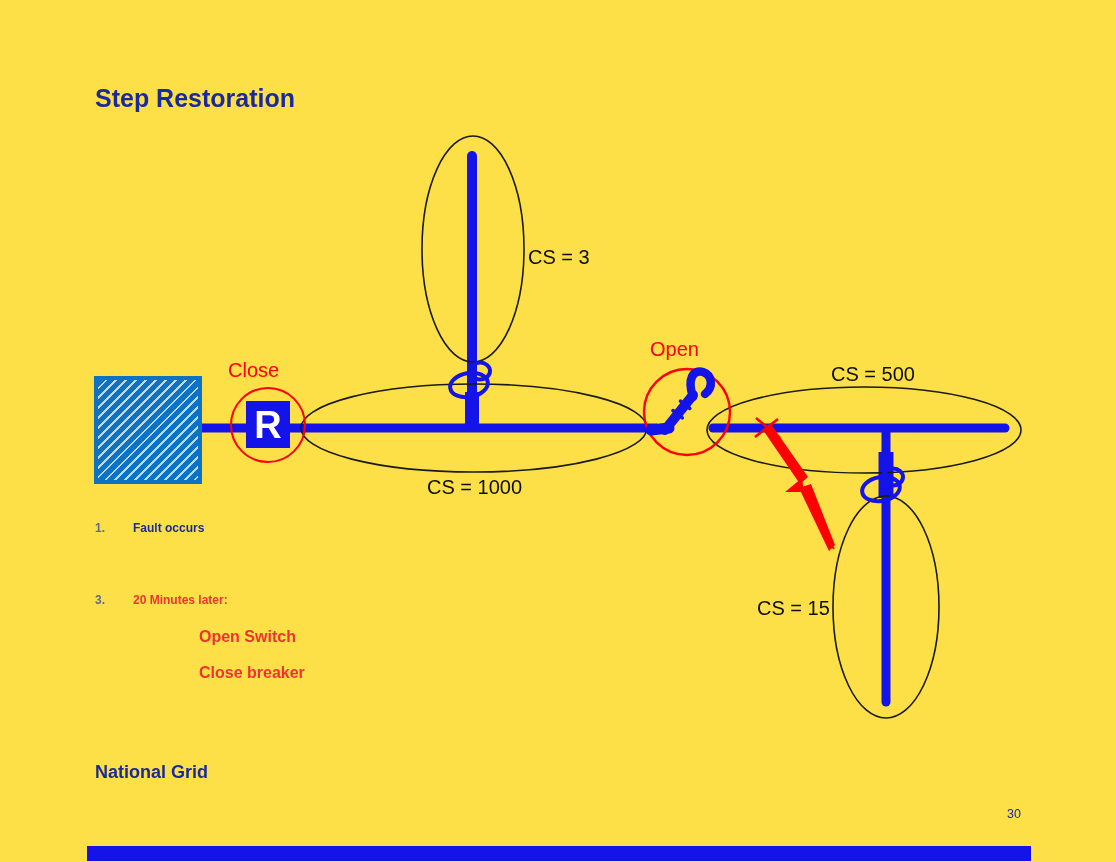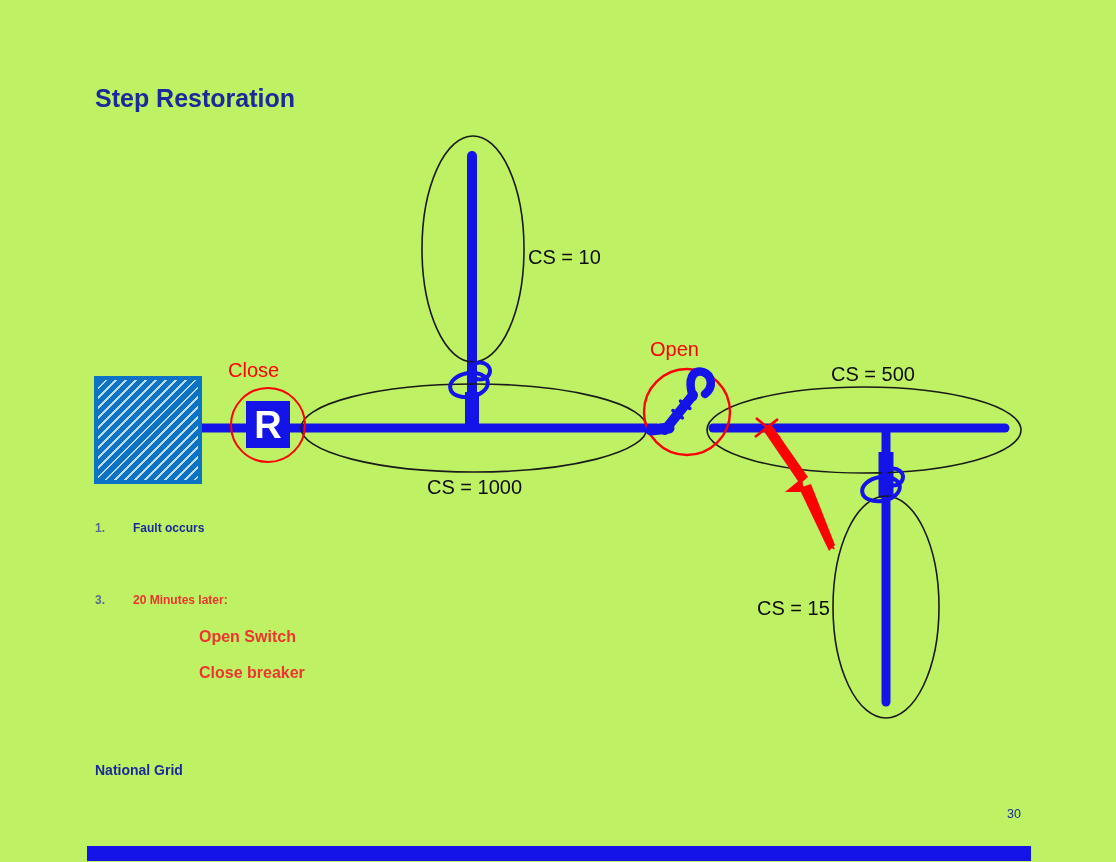--- a/index.html
+++ b/index.html
@@ -1,17 +1,17 @@
 <!DOCTYPE html>
 <html style="--c-line_blue: #1414e8; --c-diagram_red: #ff0000; --c-text_navy: #1b2a9a; --c-step_red: #ee3432; --c-number_slate: #5b6a8e; --c-substation_blue: #0b72c6; --c-hatch_light: #bcdcf5;"><head>
 <meta charset="utf-8">
 <style>
   html,body{margin:0;padding:0;background:#ffffff;}
   #slide{
-    position:relative;width:1116px;height:862px;background:#bef264;overflow:hidden;
+    position:relative;width:1116px;height:862px;background:#fde047;overflow:hidden;
     font-family:"Liberation Sans","DejaVu Sans",sans-serif;
   }
   .abs{position:absolute;}
   #title{
     left:95px;top:84px;font-size:25px;font-weight:bold;
     color:var(--c-text_navy,#1b2a9a);letter-spacing:0px;
   }
   
   #substation{
     left:94px;top:376px;width:100px;height:100px;
@@ -45,21 +45,21 @@
   #cs-right{left:831px;top:363px;}
   #cs-bottom{left:757px;top:589px;margin-top:8px;}
   
   .step{position:absolute;left:95px;font-size:12px;font-weight:bold;line-height:20px;}
   .step-num{display:inline-block;width:38px;color:var(--c-number_slate,#5b6a8e);}
   .navy{color:var(--c-text_navy,#1b2a9a);}
   .stepred{color:var(--c-step_red,#ee3432);}
   .substep{position:absolute;left:199px;font-size:16px;font-weight:bold;line-height:20px;
     color:var(--c-step_red,#ee3432);}
   
-  #footer-brand{left:95px;top:762px;font-size:14px;font-weight:bold;color:var(--c-text_navy,#1b2a9a);}
+  #footer-brand{left:95px;top:762px;font-size:18px;font-weight:bold;color:var(--c-text_navy,#1b2a9a);}
   #page-number{left:1007px;top:762px;font-size:12.5px;color:var(--c-text_navy,#1b2a9a);margin-top:45px;}
   #footer-bar{left:87px;top:846px;width:944px;height:15px;background:var(--c-line_blue,#1414e8);}
 </style>
 </head>
 <body>
 
 <div id="slide">
 
   <div id="title" class="abs">Step Restoration</div>
 
@@ -108,21 +108,21 @@
     </g>
   </svg>
 
   <div id="substation" class="abs"></div>
 
   <div id="recloser-circle" class="abs"></div>
   <div id="recloser-box" class="abs">R</div>
 
   <div id="close-label" class="abs red-label">Close</div>
   <div id="open-label" class="abs red-label">Open</div>
-  <div id="cs-top" class="abs diagram-label">CS = 10</div>
+  <div id="cs-top" class="abs diagram-label">CS = 3</div>
   <div id="cs-main" class="abs diagram-label">CS = 1000</div>
   <div id="cs-right" class="abs diagram-label">CS = 500</div>
   <div id="cs-bottom" class="abs diagram-label">CS = 15</div>
 
   <div class="step" style="top:518px">
     <span class="step-num">1.</span><span class="navy">Fault occurs</span>
   </div>
   <div class="step" style="top:590px">
     <span class="step-num">3.</span><span class="stepred">20 Minutes later:</span>
   </div>

